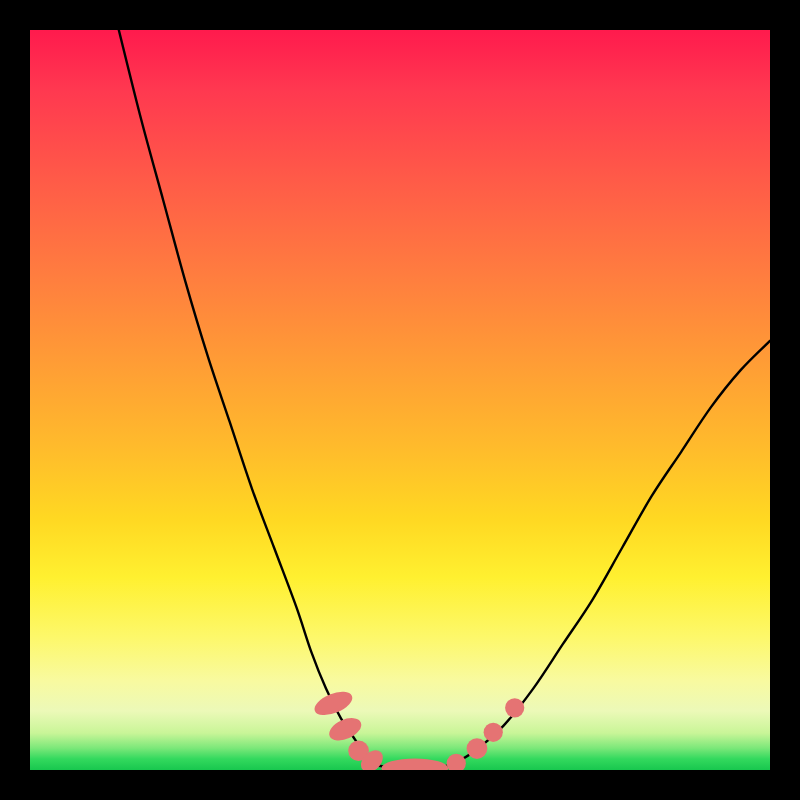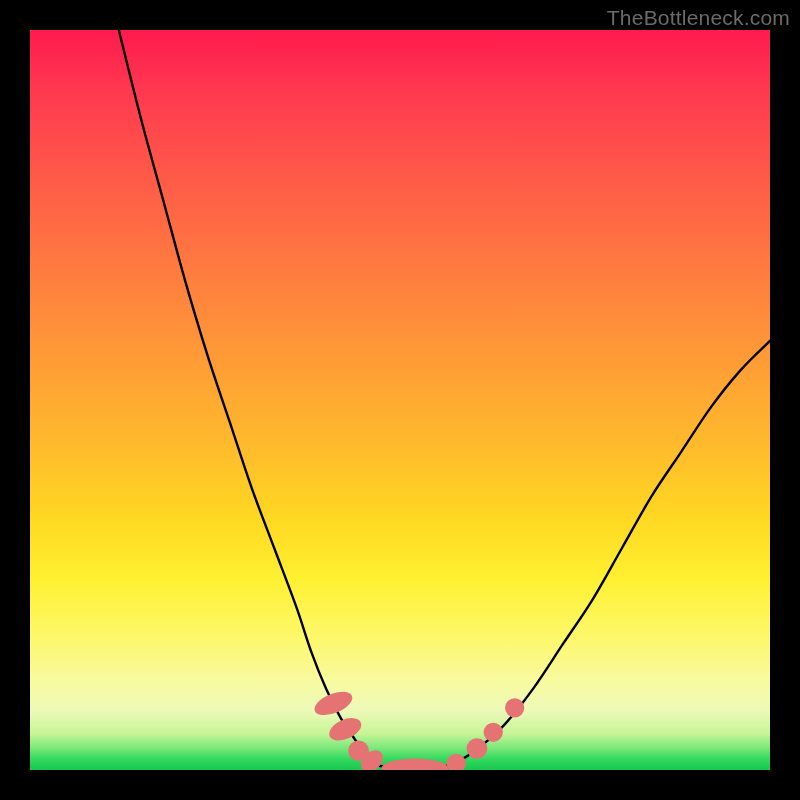--- a/index.html
+++ b/index.html
@@ -76,14 +76,13 @@
           <circle cx="328.56" cy="720.76" r="10.36" fill="#e57373" stroke="#c85a5a" stroke-width="0"></circle>
           <ellipse cx="341.88" cy="731.12" rx="8.88" ry="12.58" transform="rotate(45 341.88 731.12)" fill="#e57373" stroke="#c85a5a" stroke-width="0"></ellipse>
           <ellipse cx="384.80" cy="738.15" rx="33.30" ry="9.62" fill="#e57373" stroke="#c85a5a" stroke-width="0"></ellipse>
           <circle cx="426.24" cy="733.34" r="9.62" fill="#e57373" stroke="#c85a5a" stroke-width="0"></circle>
           <circle cx="446.96" cy="718.54" r="10.36" fill="#e57373" stroke="#c85a5a" stroke-width="0"></circle>
           <circle cx="463.24" cy="702.26" r="9.62" fill="#e57373" stroke="#c85a5a" stroke-width="0"></circle>
           <circle cx="484.70" cy="677.84" r="9.62" fill="#e57373" stroke="#c85a5a" stroke-width="0"></circle>
         </g>
     </svg>
   </div>
-  <div class="watermark">TheBottleneck.com</div>
 </div>
 
 </body></html>

